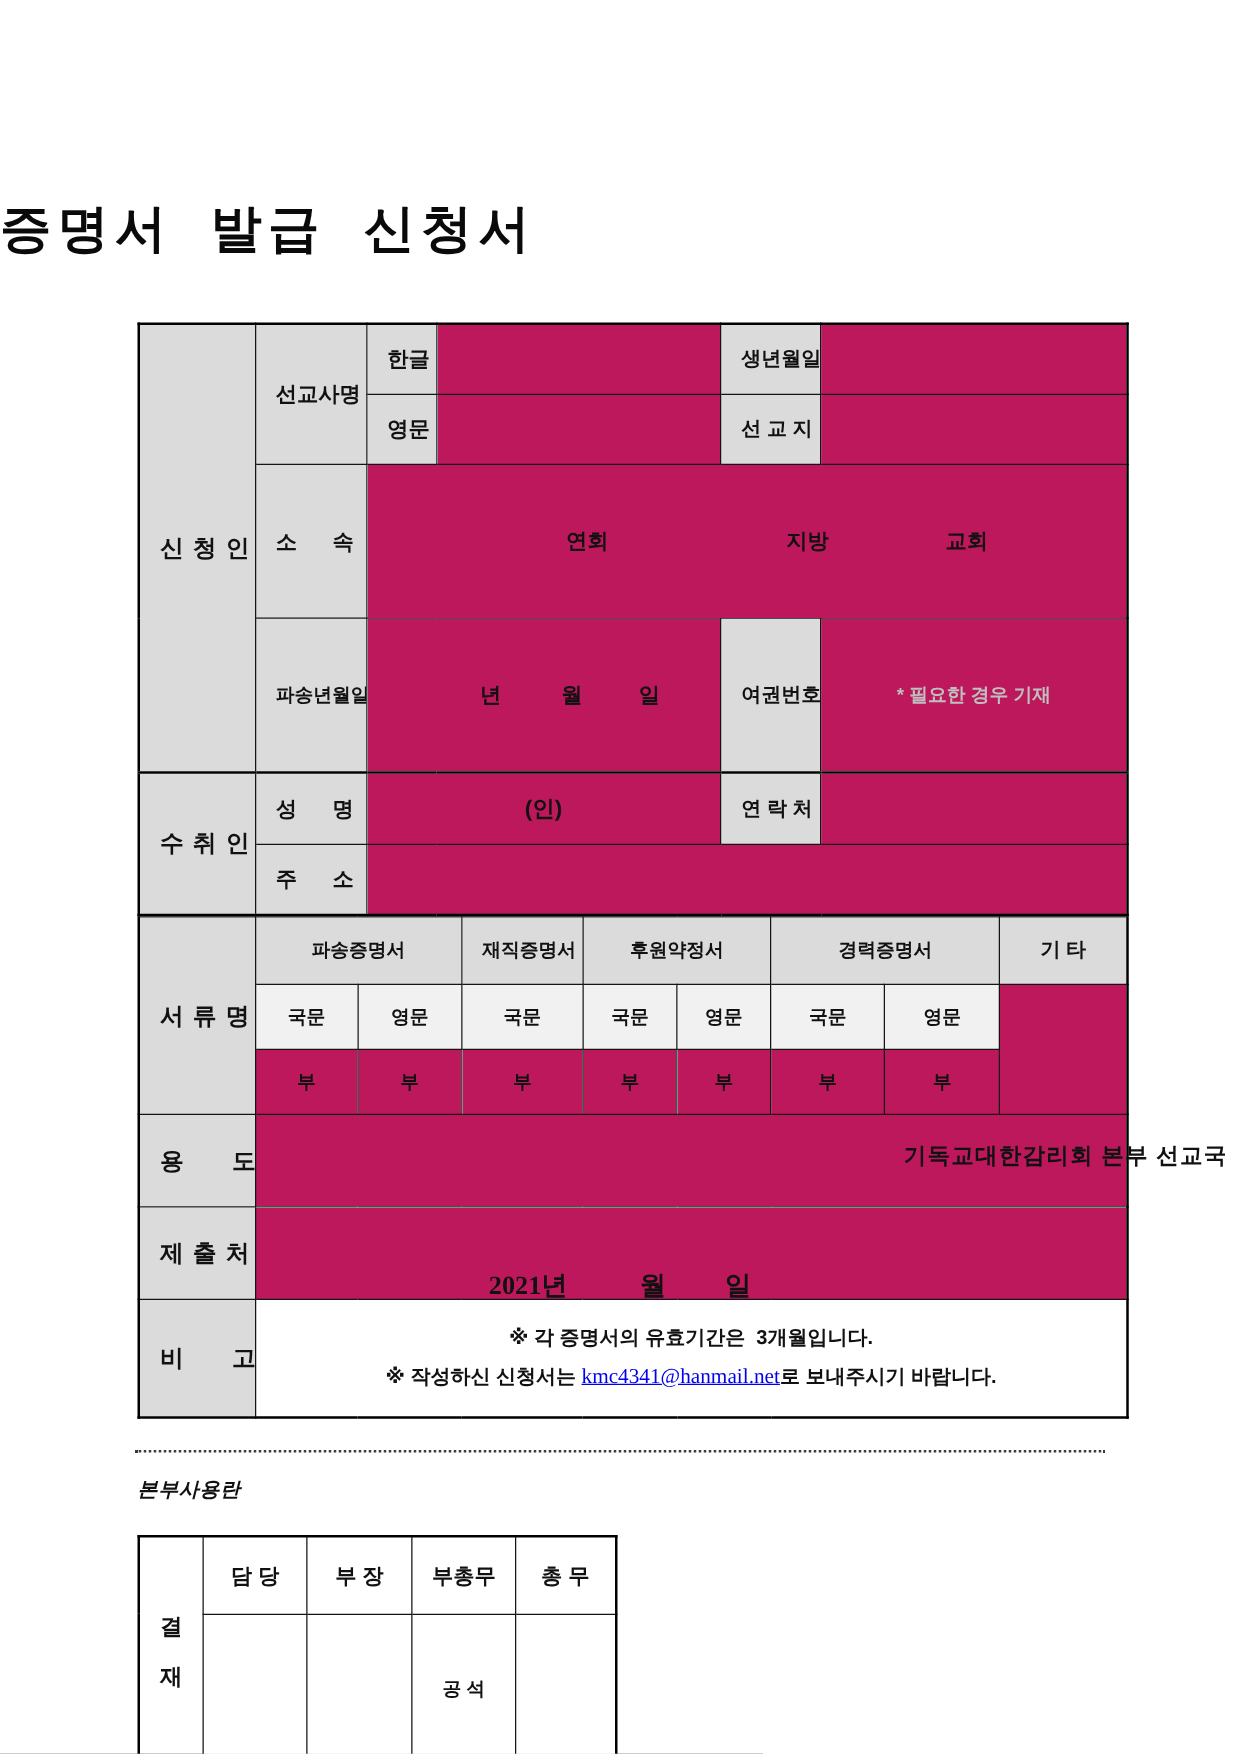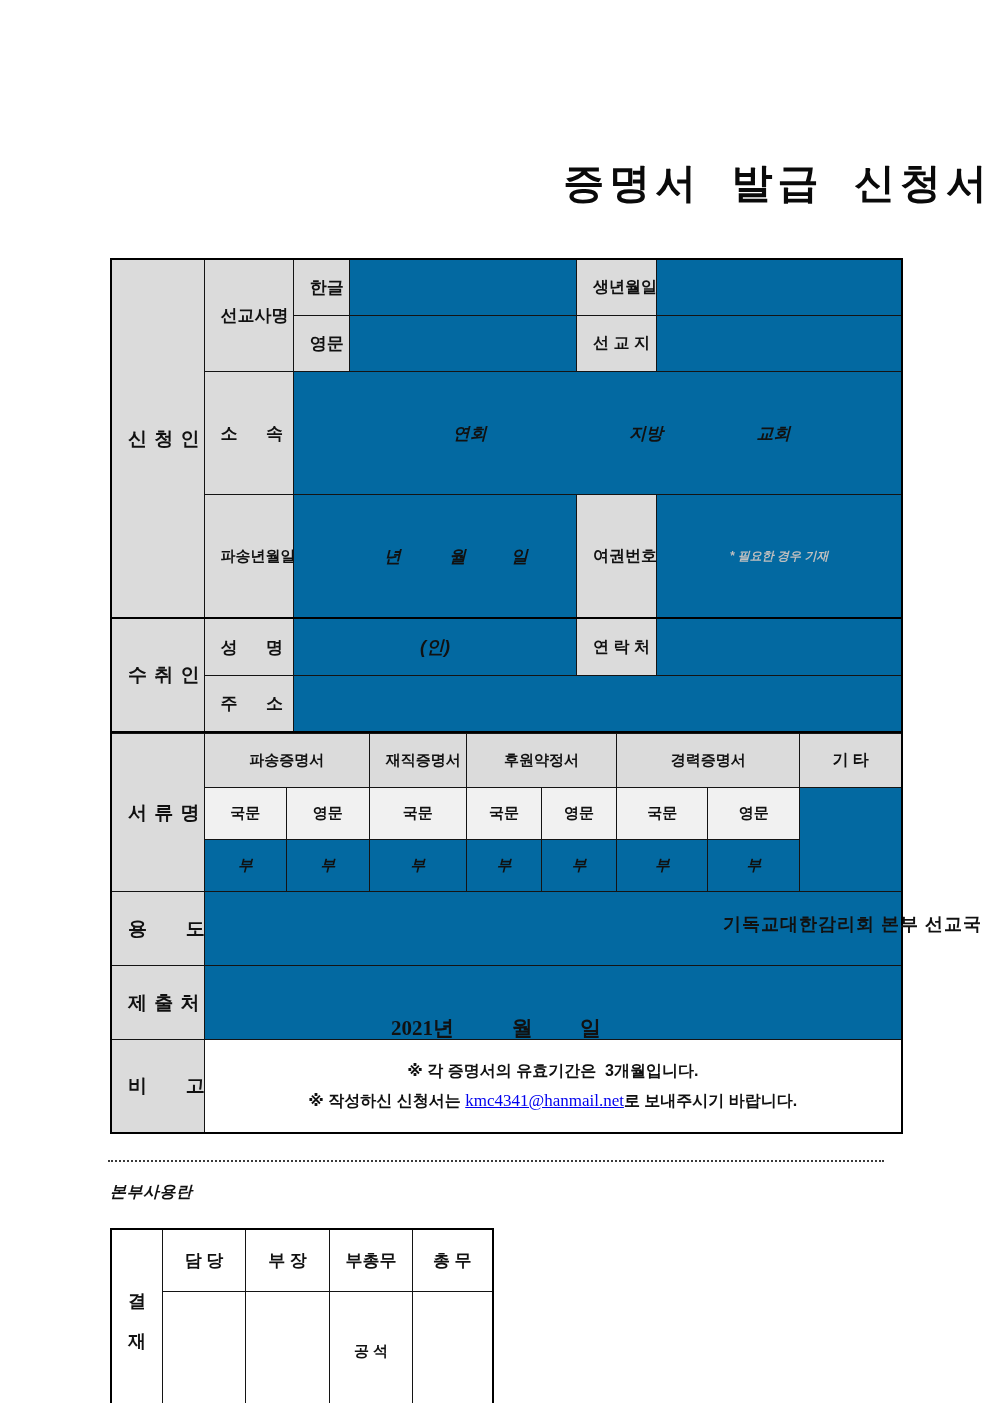--- a/index.html
+++ b/index.html
@@ -1,37 +1,37 @@
 <!DOCTYPE html>
 <html><head>
 <meta charset="utf-8">
 <style>
   html,body{margin:0;padding:0;background:#888;}
   .page{position:relative;width:992px;height:1403px;background:#ffffff;margin:0 auto;
         font-family:"Liberation Sans","DejaVu Sans",sans-serif;color:#111;}
-  .title{position:absolute;top:156px;left:0;width:100%;margin:0;text-align:right;
+  .title{position:absolute;top:156px;left:0;width:100%;margin:0;text-align:left;
          font-size:41px;font-weight:800;letter-spacing:5px;word-spacing:14px;color:#0a0a0a;}
   .form-area{position:absolute;top:258px;left:110px;width:793px;}
   table.t{border-collapse:collapse;table-layout:fixed;width:793px;}
   table.t td{border:1.6px solid #141414;padding:16px;vertical-align:middle;text-align:center;
              font-weight:700;white-space:pre;overflow:hidden;}
   table.upper{border:2.6px solid #000;border-bottom-width:2.6px;}
   table.lower{border:2.6px solid #000;border-top:none;}
   tr.thick td{border-top:2.4px solid #000;}
   .g{background:#dbdbdb;}
   .sg{background:#f1f1f1;}
   .sec{font-size:19px;letter-spacing:1px;}
   .lbl{font-size:17px;}
   .lbl-s{font-size:15px;letter-spacing:0;}
   .lbl-m{font-size:16px;}
-  .field{background:#0369a1;font-style:italic;}
+  .field{background:#be185d;}
   .rel{position:relative;}
   .unit{position:absolute;top:50%;transform:translate(-50%,-50%);font-size:17px;font-weight:700;}
   .seal-cell{text-align:right;padding-right:48px;font-size:18px;}
-  .ph{color:#bfbfbf;font-weight:400;font-size:12px;text-align:left;padding-left:14px;margin-top:12px;}
+  .ph{color:#bfbfbf;font-weight:400;font-size:15px;text-align:left;padding-left:14px;margin-top:12px;}
   .doc-h{font-size:15px;letter-spacing:0;}
   .etc-h{font-size:16px;}
   .unit-cell{text-align:right;padding-right:9px;font-size:15px;}
   .notes-cell{text-align:left;padding:10px 8px 10px 16px;font-size:16px;line-height:30px;
               font-weight:700;white-space:pre;}
   .email{color:#0000ee;text-decoration:underline;font-family:"Liberation Serif","DejaVu Serif",serif;
          font-size:17px;font-weight:400;cursor:pointer;}
   .org-line{position:absolute;top:912px;left:110px;width:872px;text-align:right;
             font-size:18px;font-weight:700;letter-spacing:1px;}
   .date-line{position:absolute;top:1014px;left:0;width:100%;text-align:center;white-space:pre;

